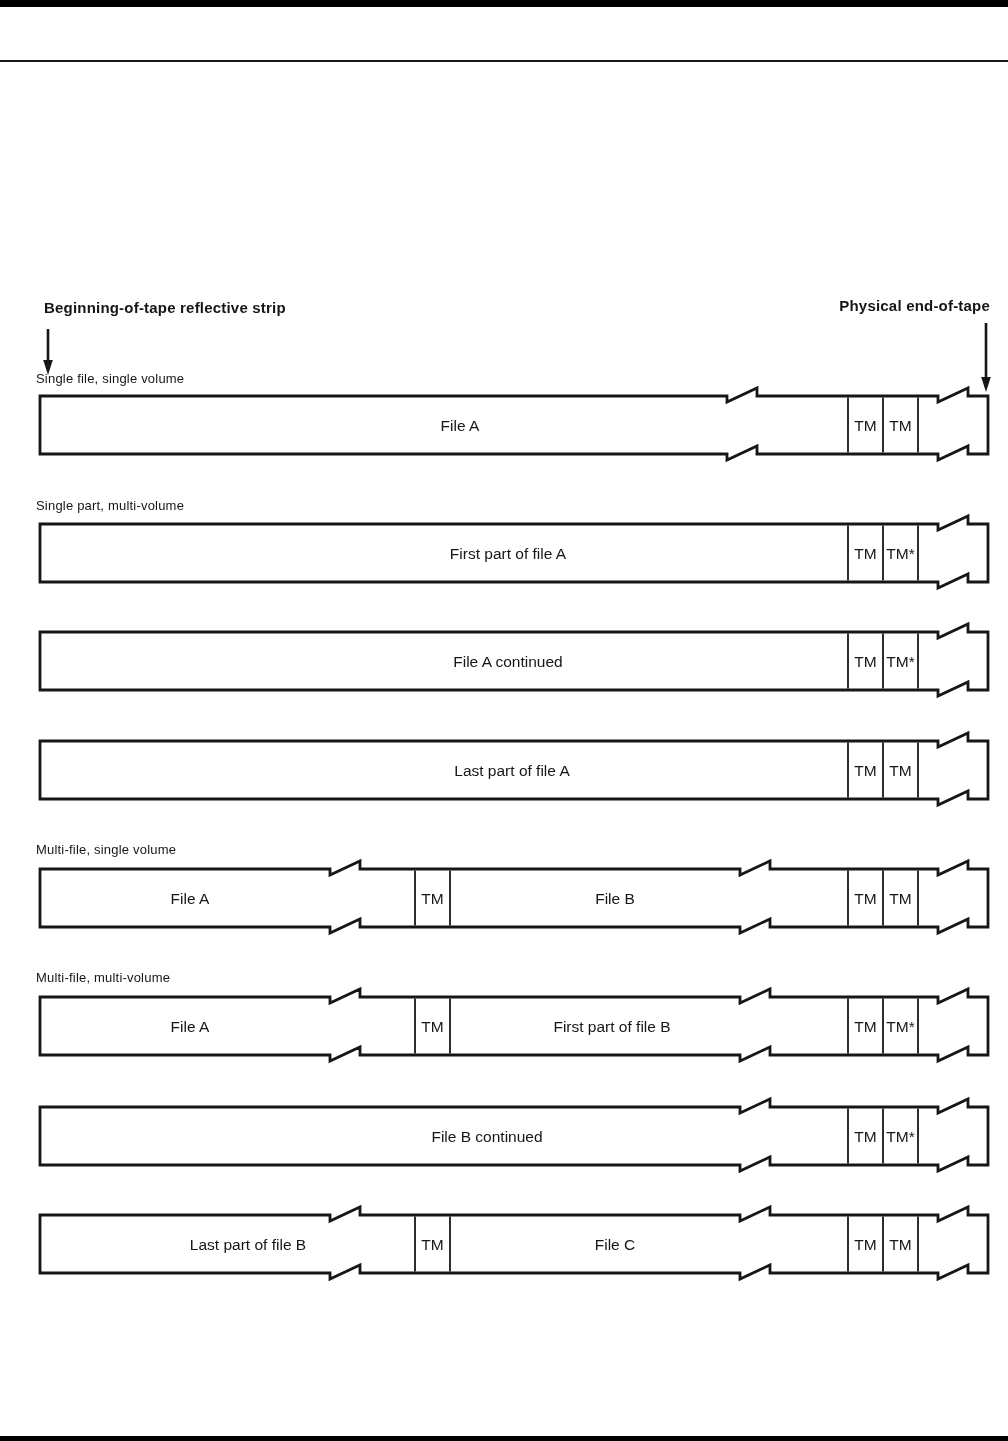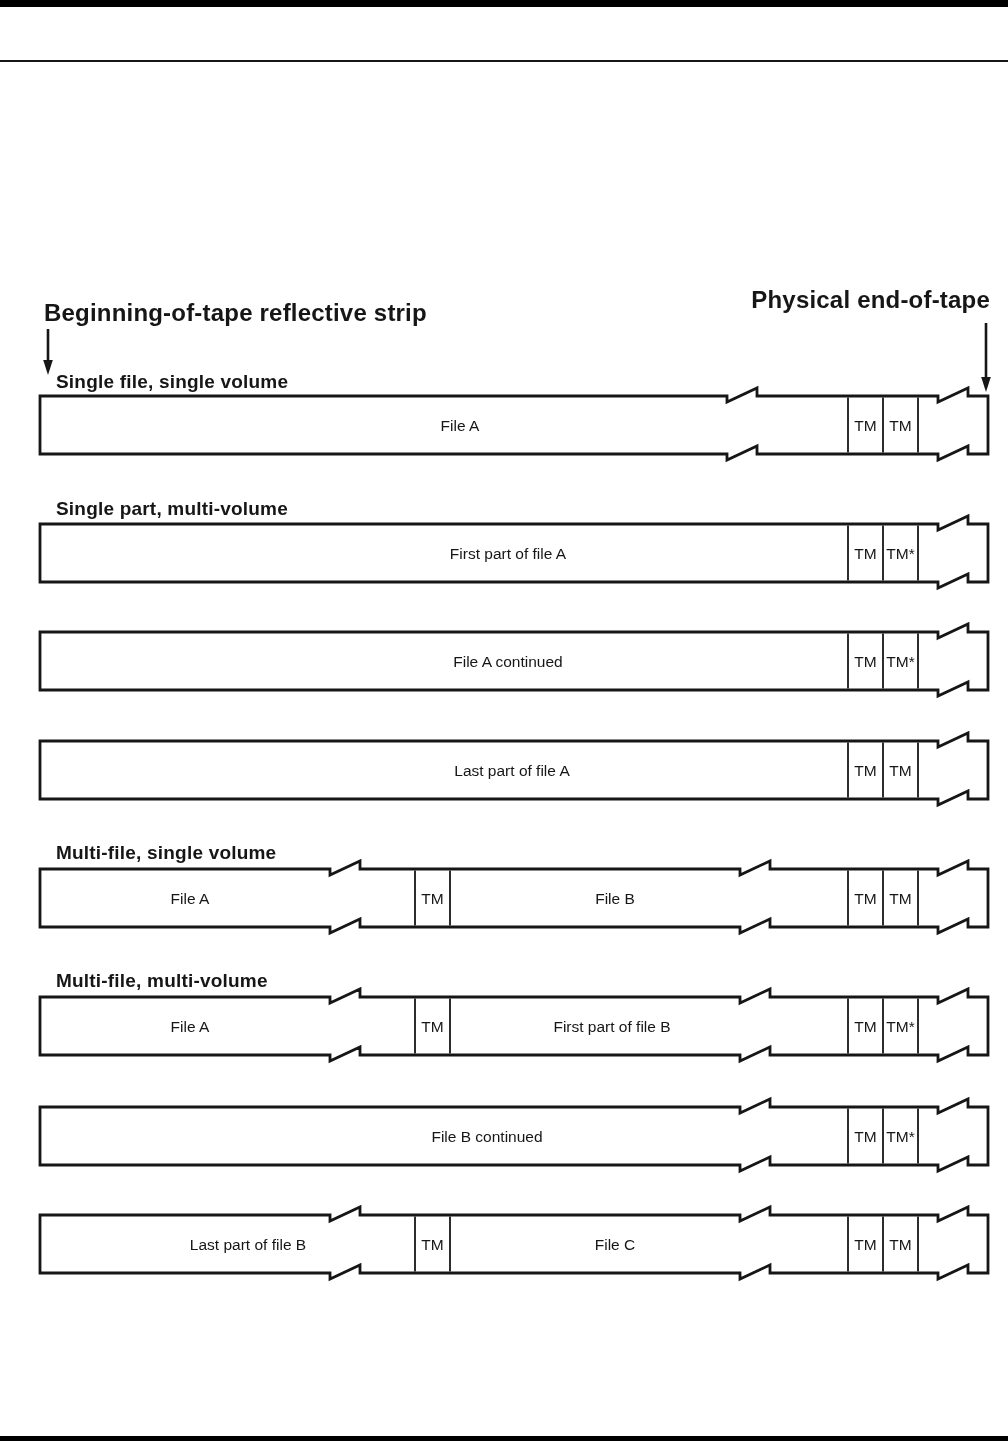--- a/index.html
+++ b/index.html
@@ -15,28 +15,28 @@
     overflow:hidden;
     font-family:"Liberation Sans", sans-serif;
     color:var(--ink);
   }
   .band{position:absolute;left:0;width:1008px;background:var(--band);}
   .band.top{top:0;height:7px;}
   .band.bottom{top:1436px;height:5px;}
   .rule{position:absolute;left:0;top:60px;width:1008px;height:2px;background:var(--ink);}
   .fig-label{
     position:absolute;
-    font-size:24px;font-weight:600;letter-spacing:.2px;
+    font-size:15px;font-weight:600;letter-spacing:.2px;
     white-space:nowrap;z-index:3;
   }
   .fig-label.bot{left:44px;top:299px;}
-  .fig-label.eot{right:18px;top:286px;}
+  .fig-label.eot{right:18px;top:297px;}
   .heading{
-    position:absolute;left:56px;
-    font-size:19px;font-weight:700;letter-spacing:.2px;
+    position:absolute;left:36px;
+    font-size:13px;font-weight:400;letter-spacing:.2px;
     white-space:nowrap;z-index:3;
   }
   svg#fig{position:absolute;left:0;top:0;z-index:2;}
 </style>
 </head>
 <body>
 
 <div class="page">
   <div class="band top"></div>
   <div class="rule"></div>

